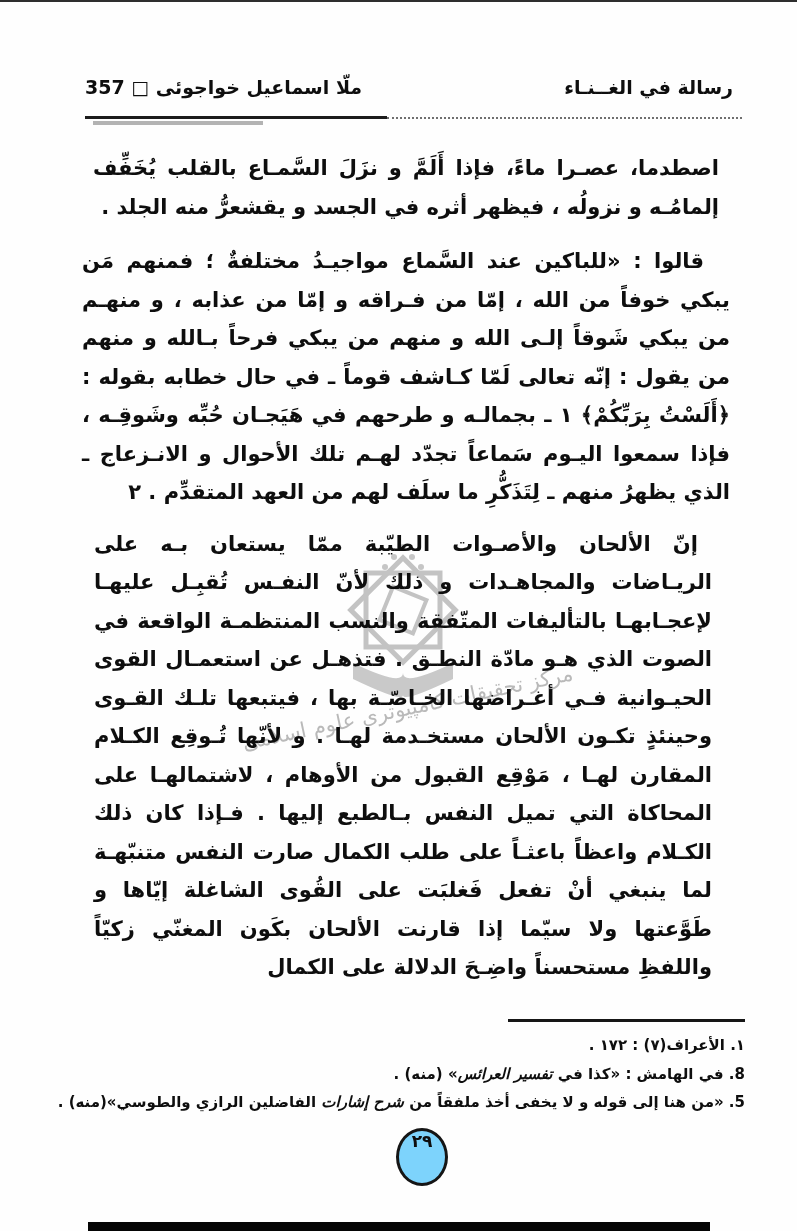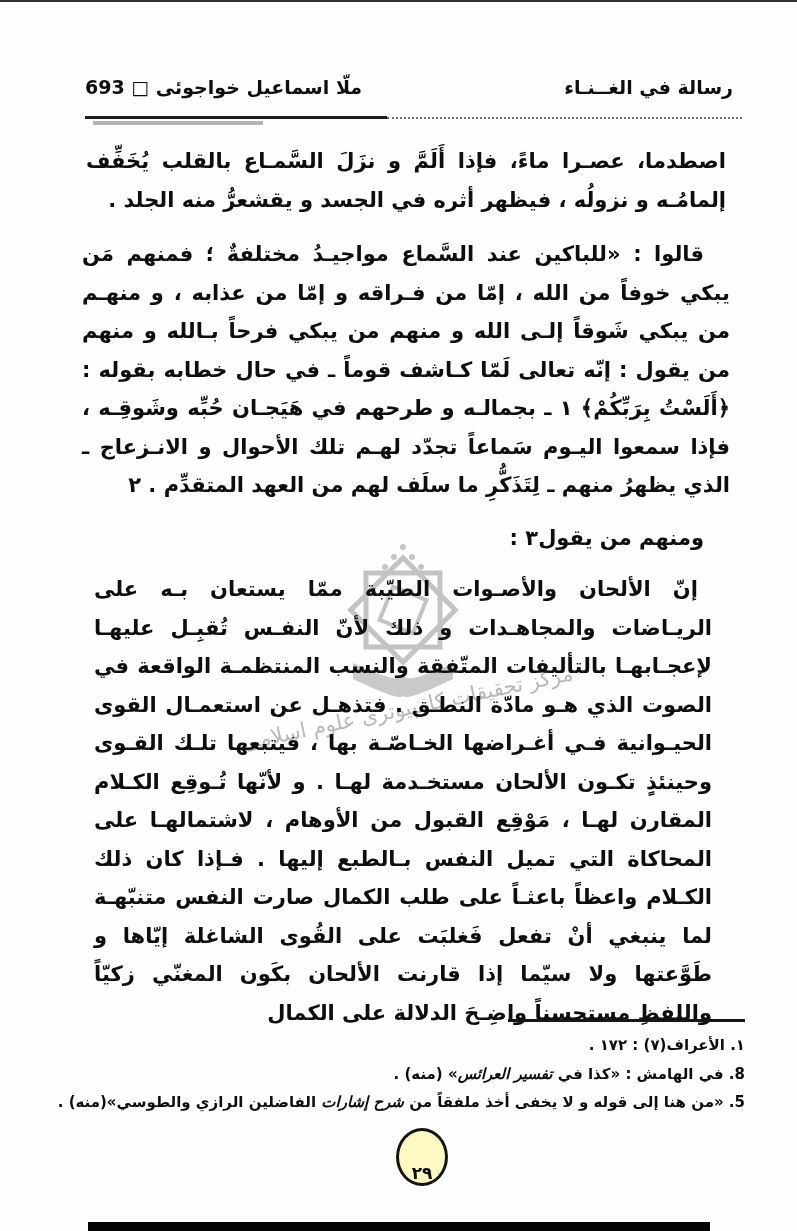--- a/index.html
+++ b/index.html
@@ -23,51 +23,51 @@
   .rule-shadow{position:absolute;top:5px;left:8px;width:170px;height:4px;background:#b3b3b3;}
   
   .watermark{position:absolute;top:535px;left:268px;width:280px;height:190px;z-index:1;}
   .watermark svg{overflow:visible;}
   
   .bodytext{
     position:absolute;top:138px;right:67px;width:648px;z-index:2;
     font-size:21px;font-weight:bold;line-height:38.5px;
     text-align:justify;
   }
-  .p1{margin:4px;}
+  .p1{margin:11px;}
   .p2{margin:16px 0 0 0;text-indent:26px;}
   .p3{margin:14px 0 0 0;text-indent:26px;}
   .quote{margin:13px 18px 0 12px;text-indent:14px;}
   
   .fn-rule{position:absolute;top:1019px;right:52px;width:237px;height:3px;background:#161616;z-index:2;}
   .footnotes{
     position:absolute;top:1031px;right:52px;width:700px;z-index:2;
     font-size:15px;font-weight:bold;line-height:28.5px;text-align:right;
   }
   .footnote{white-space:normal;}
   .fn-italic{font-style:italic;}
   
   .page-circle{
     position:absolute;top:1128px;left:396px;width:46px;height:52px;
     border:3px solid #151515;border-radius:50%;
-    display:flex;align-items:flex-end;justify-content:center;
-    font-size:17px;font-weight:bold;background:#fef9c3;z-index:3;
+    display:flex;align-items:flex-start;justify-content:center;
+    font-size:17px;font-weight:bold;background:#7dd3fc;z-index:3;
   }
   
   .bottom-bar{position:absolute;top:1222px;left:88px;width:622px;height:9px;background:#050505;z-index:3;}
 </style>
 </head>
 <body>
 
 <div class="page">
 
   <div class="top-edge"></div>
 
   <div class="header-title">رسالة في الغــنـاء</div>
-  <div class="header-author">ملّا اسماعیل خواجوئی □ 693</div>
+  <div class="header-author">ملّا اسماعیل خواجوئی □ 357</div>
   <div class="header-rule">
     <span class="rule-solid"></span>
     <span class="rule-dotted"></span>
     <span class="rule-shadow"></span>
   </div>
 
   <div class="watermark">
     <svg width="280" height="190" viewBox="0 0 280 190" xmlns="http://www.w3.org/2000/svg">
       <g stroke="#c3c3c3" fill="none" stroke-width="5">
         <rect x="98" y="38" width="74" height="74"></rect>
@@ -82,21 +82,20 @@
         <circle cx="153" cy="32" r="3"></circle>
       </g>
       <path d="M85,128 Q135,152 135,138 Q135,152 185,128 L185,144 Q135,168 135,160 Q135,168 85,144 Z" fill="#c9c9c9"></path>
       <text x="140" y="180" text-anchor="middle" font-size="21" fill="#b9b9b9" transform="rotate(-12 140 175)">مرکز تحقیقات کامپیوتری علوم اسلامی</text>
     </svg>
   </div>
 
   <div class="bodytext">
     <p class="p1">اصطدما، عصـرا ماءً، فإذا أَلَمَّ و نزَلَ السَّمـاع بالقلب يُخَفِّف إلمامُـه و نزولُه ، فيظهر أثره في الجسد و يقشعرُّ منه الجلد .</p>
     <p class="p2">قالوا : «للباكين عند السَّماع مواجيـدُ مختلفةٌ ؛ فمنهم مَن يبكي خوفاً من الله ، إمّا من فـراقه و إمّا من عذابه ، و منهـم من يبكي شَوقاً إلـى الله و منهم من يبكي فرحاً بـالله و منهم من يقول : إنّه تعالى لَمّا كـاشف قوماً ـ في حال خطابه بقوله : ﴿أَلَسْتُ بِرَبِّكُمْ﴾ ١ ـ بجمالـه و طرحهم في هَيَجـان حُبِّه وشَوقِـه ، فإذا سمعوا اليـوم سَماعاً تجدّد لهـم تلك الأحوال و الانـزعاج ـ الذي يظهرُ منهم ـ لِتَذَكُّرِ ما سلَف لهم من العهد المتقدِّم . ٢</p>
-    <p class="p3">ومنهم من يقول٣ :</p>
     <p class="quote">إنّ الألحان والأصـوات الطيّبة ممّا يستعان بـه على الريـاضات والمجاهـدات و ذلك لأنّ النفـس تُقبِـل عليهـا لإعجـابهـا بالتأليفات المتّفقة والنسب المنتظمـة الواقعة في الصوت الذي هـو مادّة النطـق . فتذهـل عن استعمـال القوى الحيـوانية فـي أغـراضها الخـاصّـة بها ، فيتبعها تلـك القـوى وحينئذٍ تكـون الألحان مستخـدمة لهـا . و لأنّها تُـوقِع الكـلام المقارن لهـا ، مَوْقِع القبول من الأوهام ، لاشتمالهـا على المحاكاة التي تميل النفس بـالطبع إليها . فـإذا كان ذلك الكـلام واعظاً باعثـاً على طلب الكمال صارت النفس متنبّهـة لما ينبغي أنْ تفعل فَغلبَت على القُوى الشاغلة إيّاها و طَوَّعتها ولا سيّما إذا قارنت الألحان بكَون المغنّي زكيّاً واللفظِ مستحسناً واضِـحَ الدلالة على الكمال</p>
   </div>
 
   <div class="fn-rule"></div>
   <div class="footnotes">
     <div class="footnote"><span>١. الأعراف(٧) : ١٧٢ .</span><span class="fn-italic"></span><span></span></div>
     <div class="footnote"><span>8. في الهامش : «كذا في </span><span class="fn-italic">تفسير العرائس</span><span>» (منه) .</span></div>
     <div class="footnote"><span>5. «من هنا إلى قوله و لا يخفى أخذ ملفقاً من </span><span class="fn-italic">شرح إشارات</span><span> الفاضلين الرازي والطوسي»(منه) .</span></div>
   </div>
 

